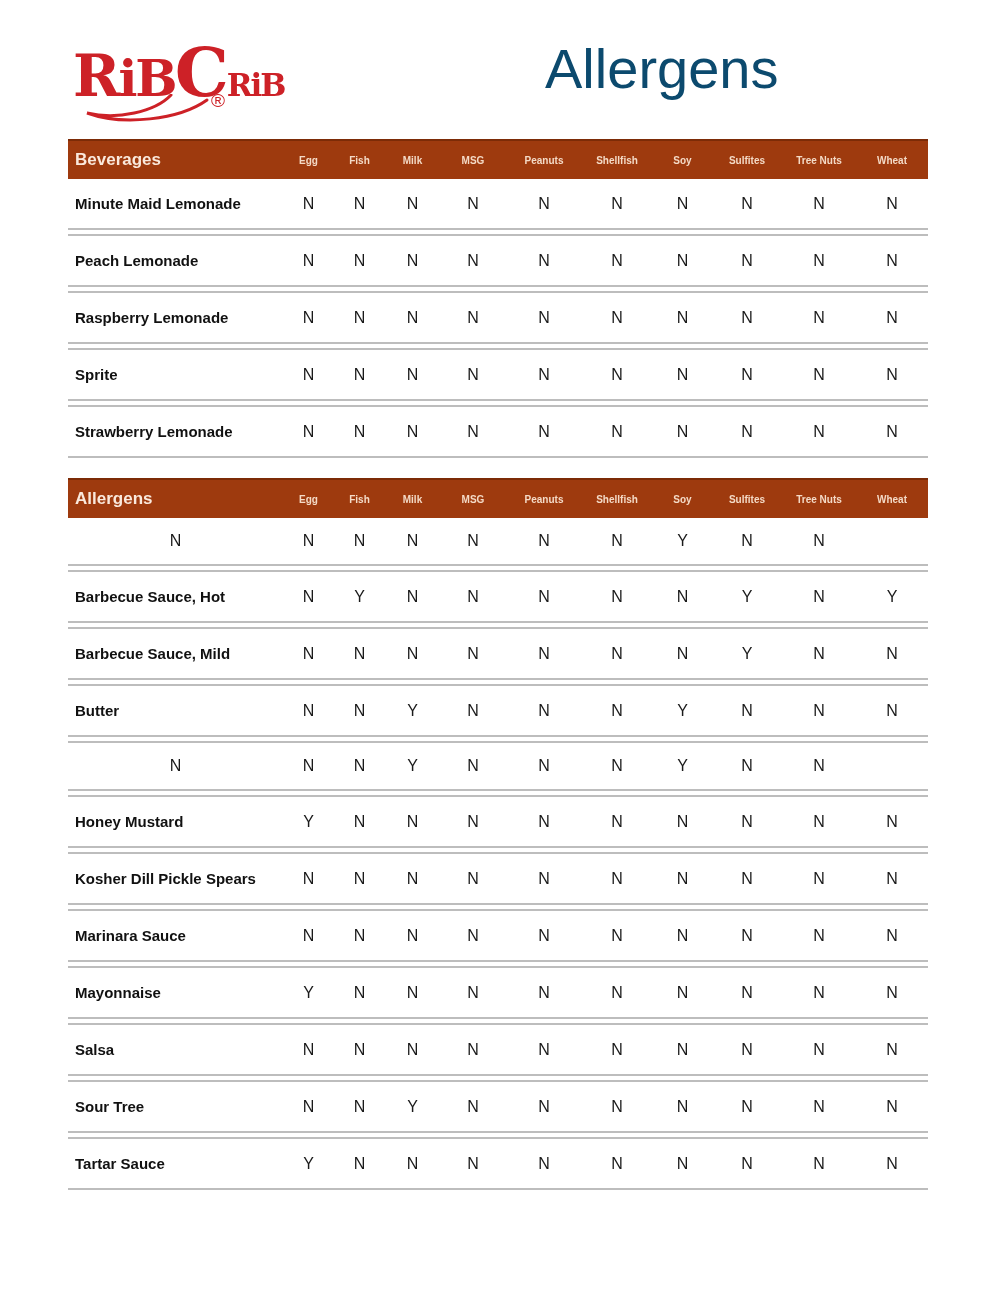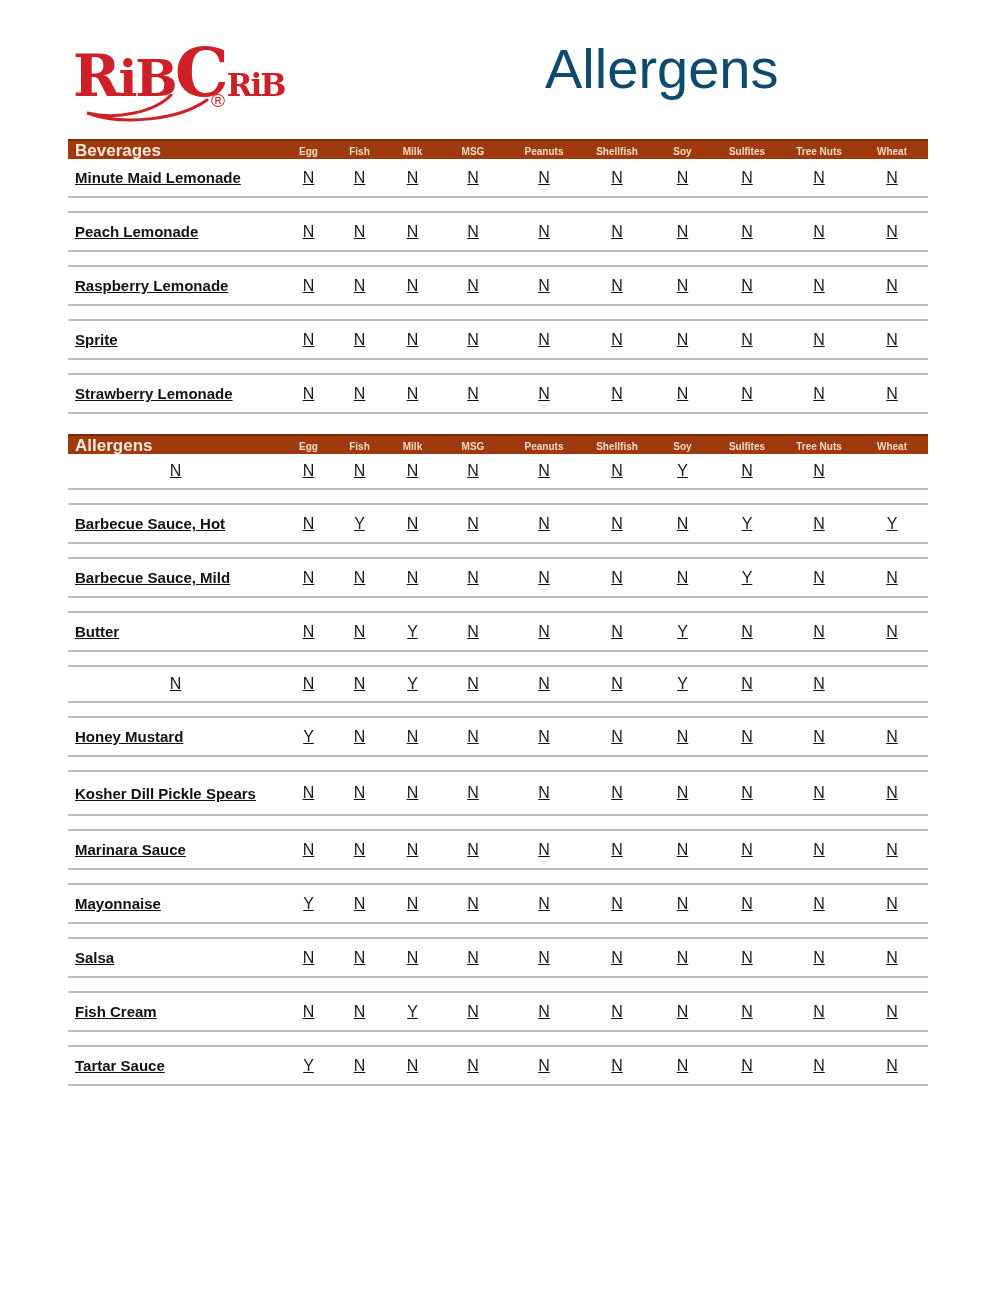--- a/index.html
+++ b/index.html
@@ -48,43 +48,42 @@
     letter-spacing:0;
   }
   
   .table{margin-left:68px;width:860px;}
   .section + .section{margin-top:20px;}
   .bar{
     display:grid;grid-template-columns:var(--cols);
     align-items:center;
     background:var(--bar-bg);
     border-top:2px solid var(--bar-bg-dark);
-    height:20px;
+    height:40px;
   }
   .bar-label{
     color:var(--bar-section-text);
     font-size:17px;font-weight:bold;
     padding-left:7px;
     white-space:nowrap;
   }
   .col-head{
     color:var(--bar-col-text);
     font-size:10px;font-weight:bold;
     text-align:center;white-space:nowrap;
   }
   .rows{width:100%;}
   .row{
     display:grid;grid-template-columns:var(--cols);
     align-items:center;
     border-bottom:2px solid var(--line);
     min-height:26px;
-    padding:8px 0;
-    text-decoration:underline;
-  }
-  .row + .row{border-top:2px solid var(--line);margin-top:13px;}
+    padding:14px 0;
+  }
+  .row + .row{border-top:2px solid var(--line);margin-top:4px;}
   .row.tall{min-height:46px;}
   .item-name{
     font-size:15px;font-weight:bold;line-height:21px;
     padding-left:7px;
     white-space:pre-line;
   }
   .val{
     font-size:16px;font-weight:normal;
     text-align:center;
     color:#1a1a1a;
@@ -330,21 +329,21 @@
           <div class="val">N</div>
           <div class="val">N</div>
           <div class="val">N</div>
           <div class="val">N</div>
           <div class="val">N</div>
           <div class="val">N</div>
           <div class="val">N</div>
           <div class="val">N</div>
         </div>
         <div class="row">
-          <div class="item-name">Fish Cream</div>
+          <div class="item-name">Sour Tree</div>
           <div class="val">N</div>
           <div class="val">N</div>
           <div class="val">Y</div>
           <div class="val">N</div>
           <div class="val">N</div>
           <div class="val">N</div>
           <div class="val">N</div>
           <div class="val">N</div>
           <div class="val">N</div>
           <div class="val">N</div>

